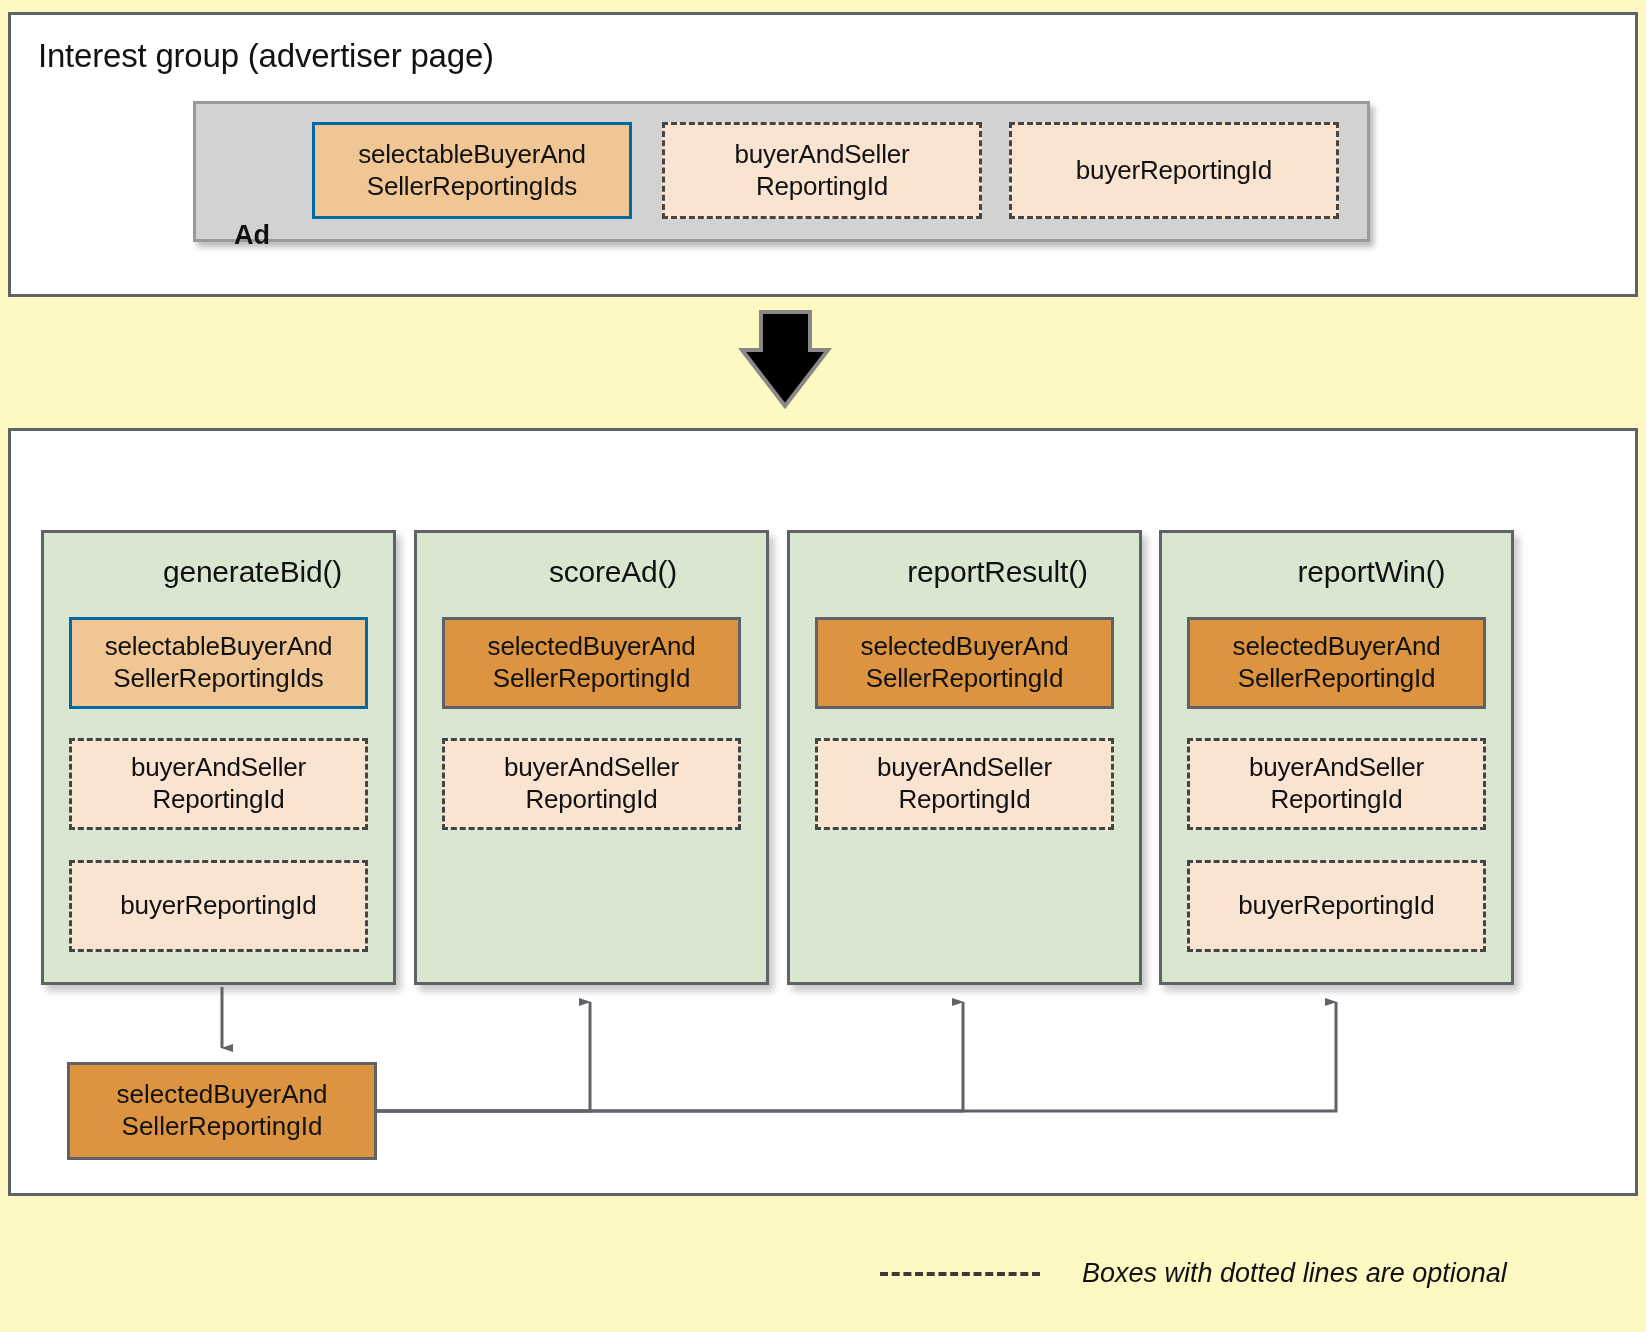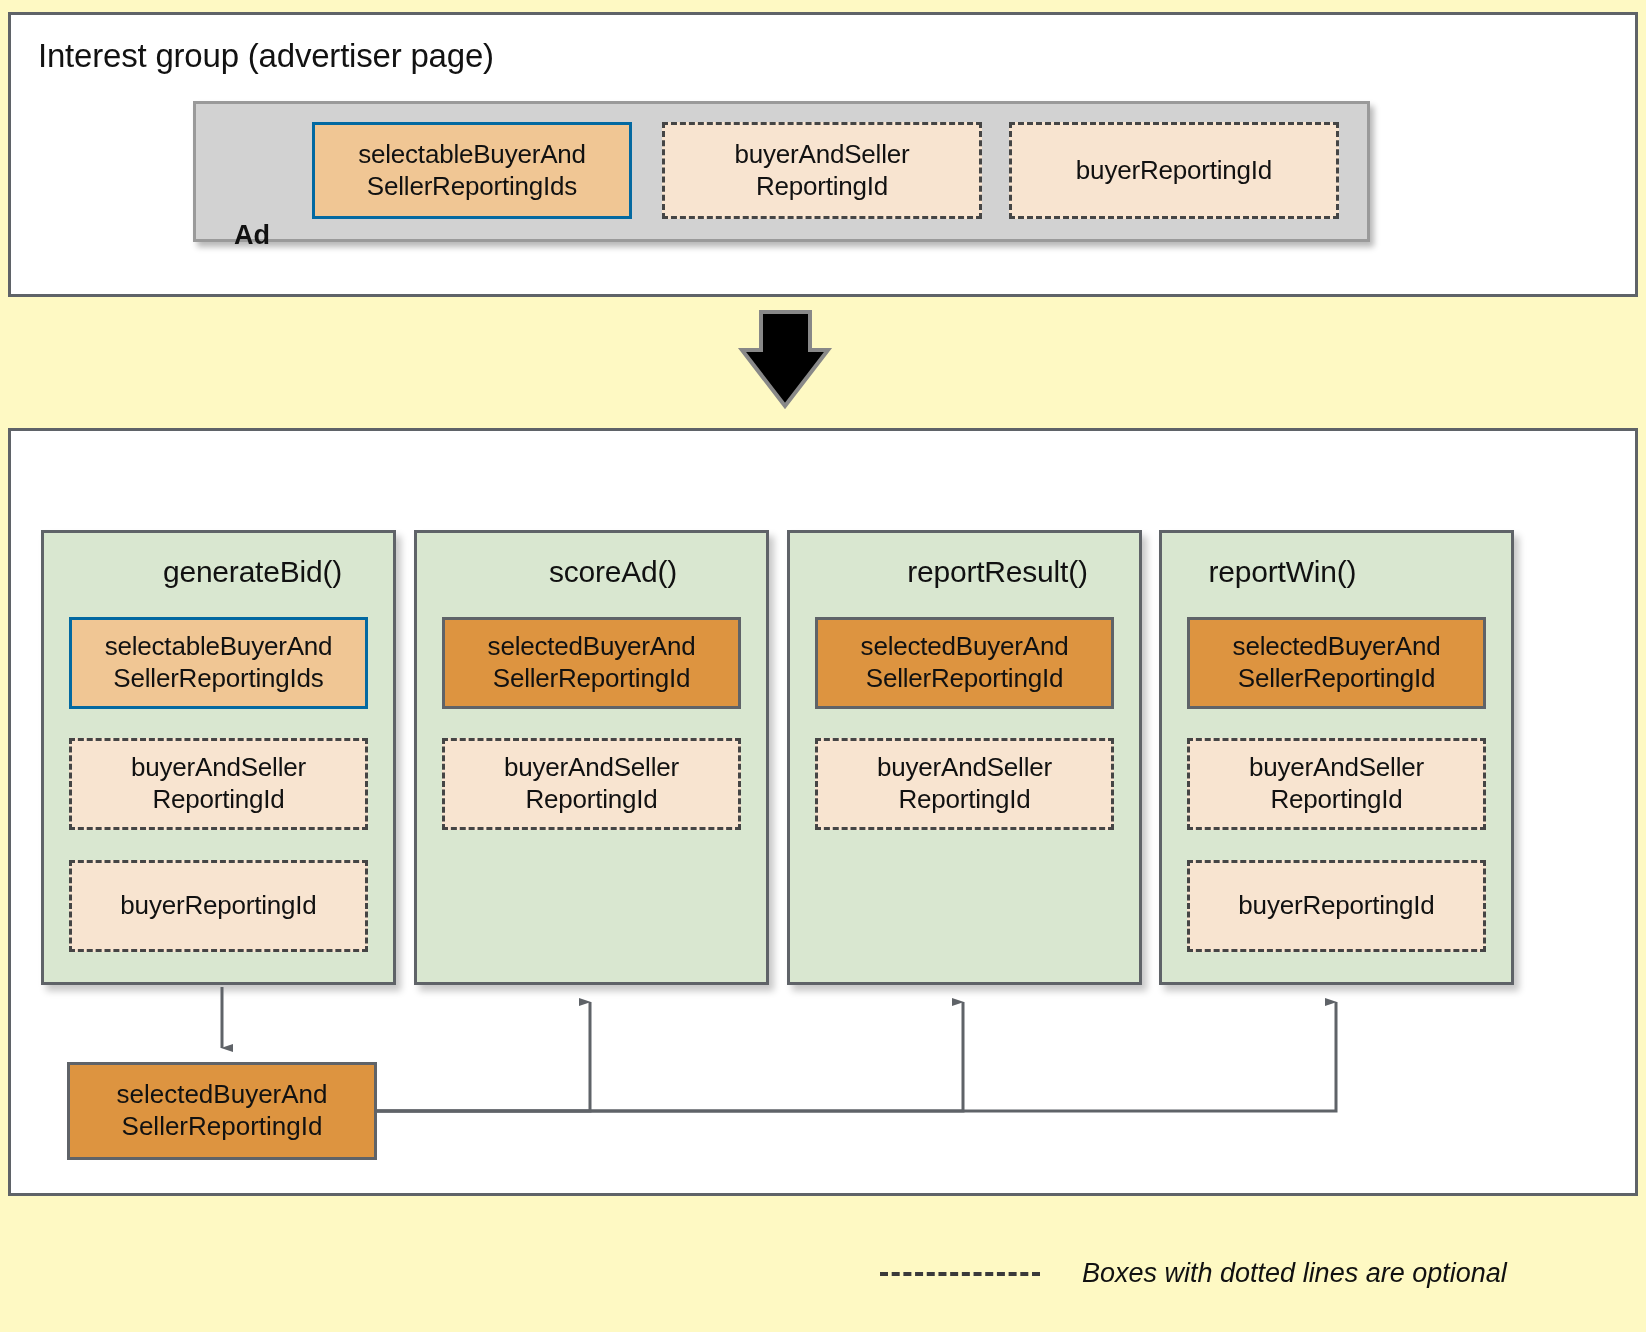--- a/index.html
+++ b/index.html
@@ -220,21 +220,21 @@
     </span>
   </div>
   <div class="box box-dashed" style="left:815px; top:738px; width:299px; height:92px;">
     <span>
       <span>buyerAndSeller</span><br>
       <span>ReportingId</span>
     </span>
   </div>
 
   <div class="fn-col" style="left:1159px; top:530px; width:355px; height:455px;"></div>
-  <div class="fn-title" style="left:1105px; top:555px; width:355px;">reportWin()</div>
+  <div class="fn-title" style="left:1194px; top:555px; width:355px;">reportWin()</div>
 
   <div class="box box-solid-dark" style="left:1187px; top:617px; width:299px; height:92px;">
     <span>
       <span>selectedBuyerAnd</span><br>
       <span>SellerReportingId</span>
     </span>
   </div>
   <div class="box box-dashed" style="left:1187px; top:738px; width:299px; height:92px;">
     <span>
       <span>buyerAndSeller</span><br>

